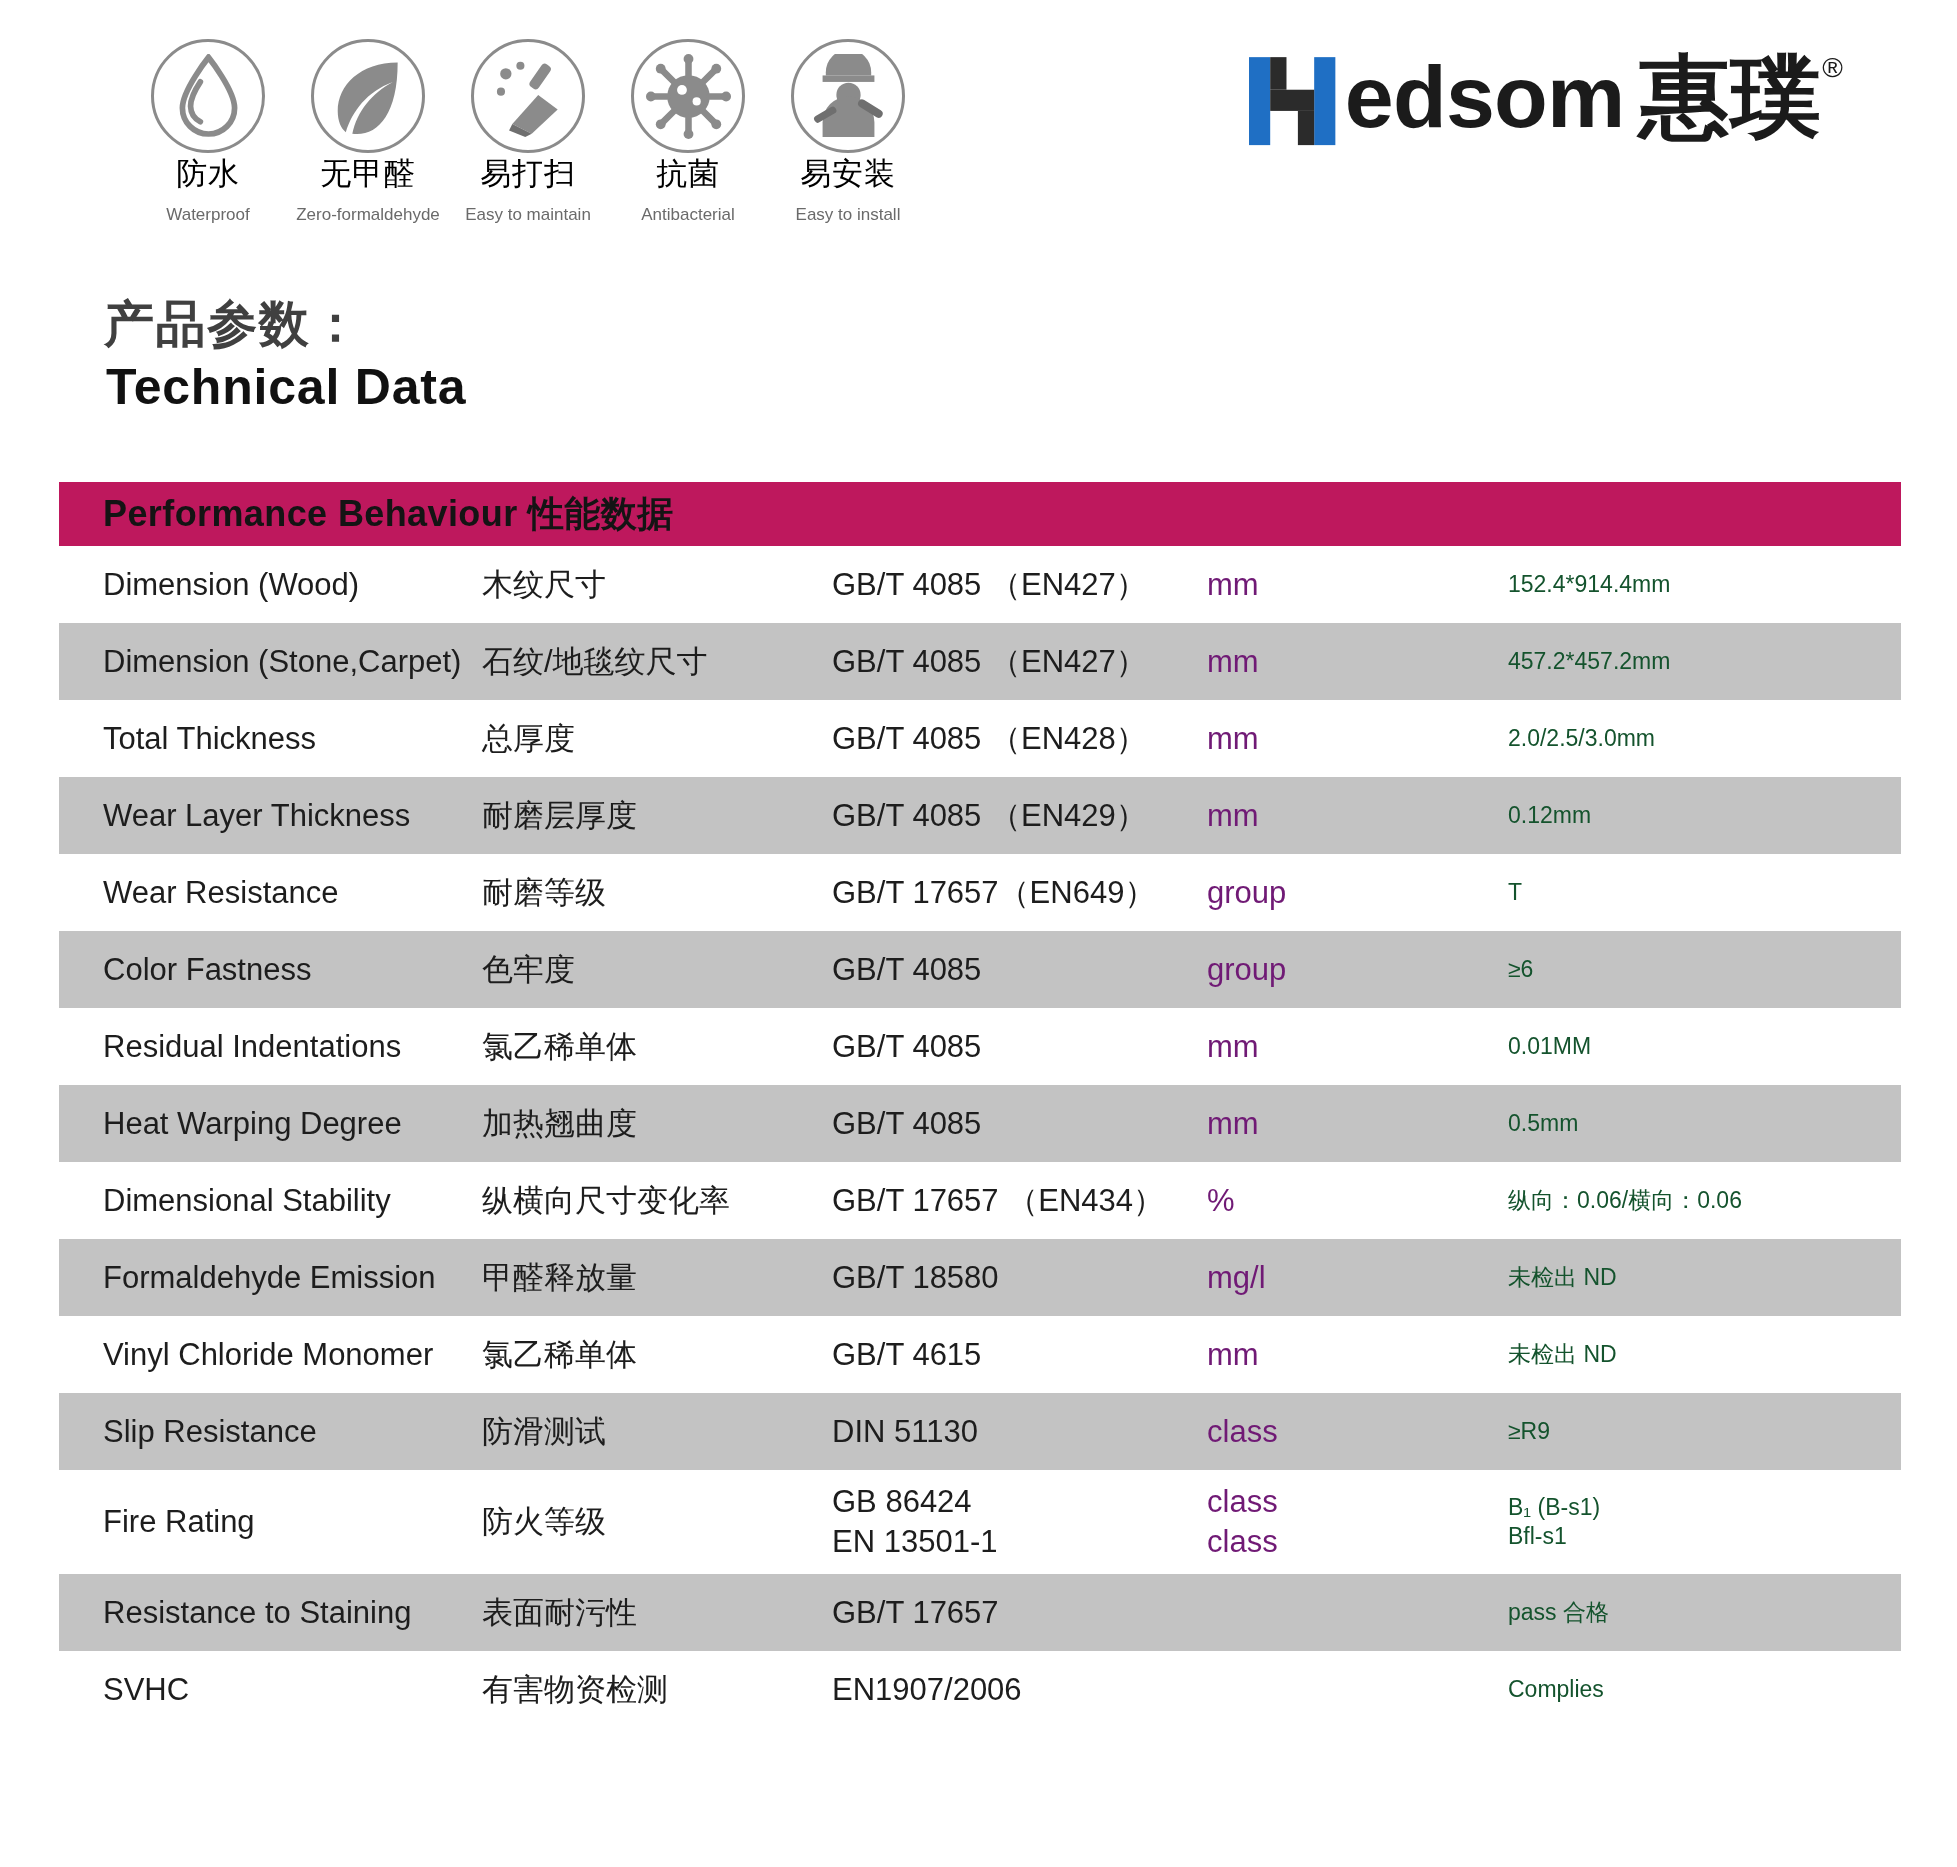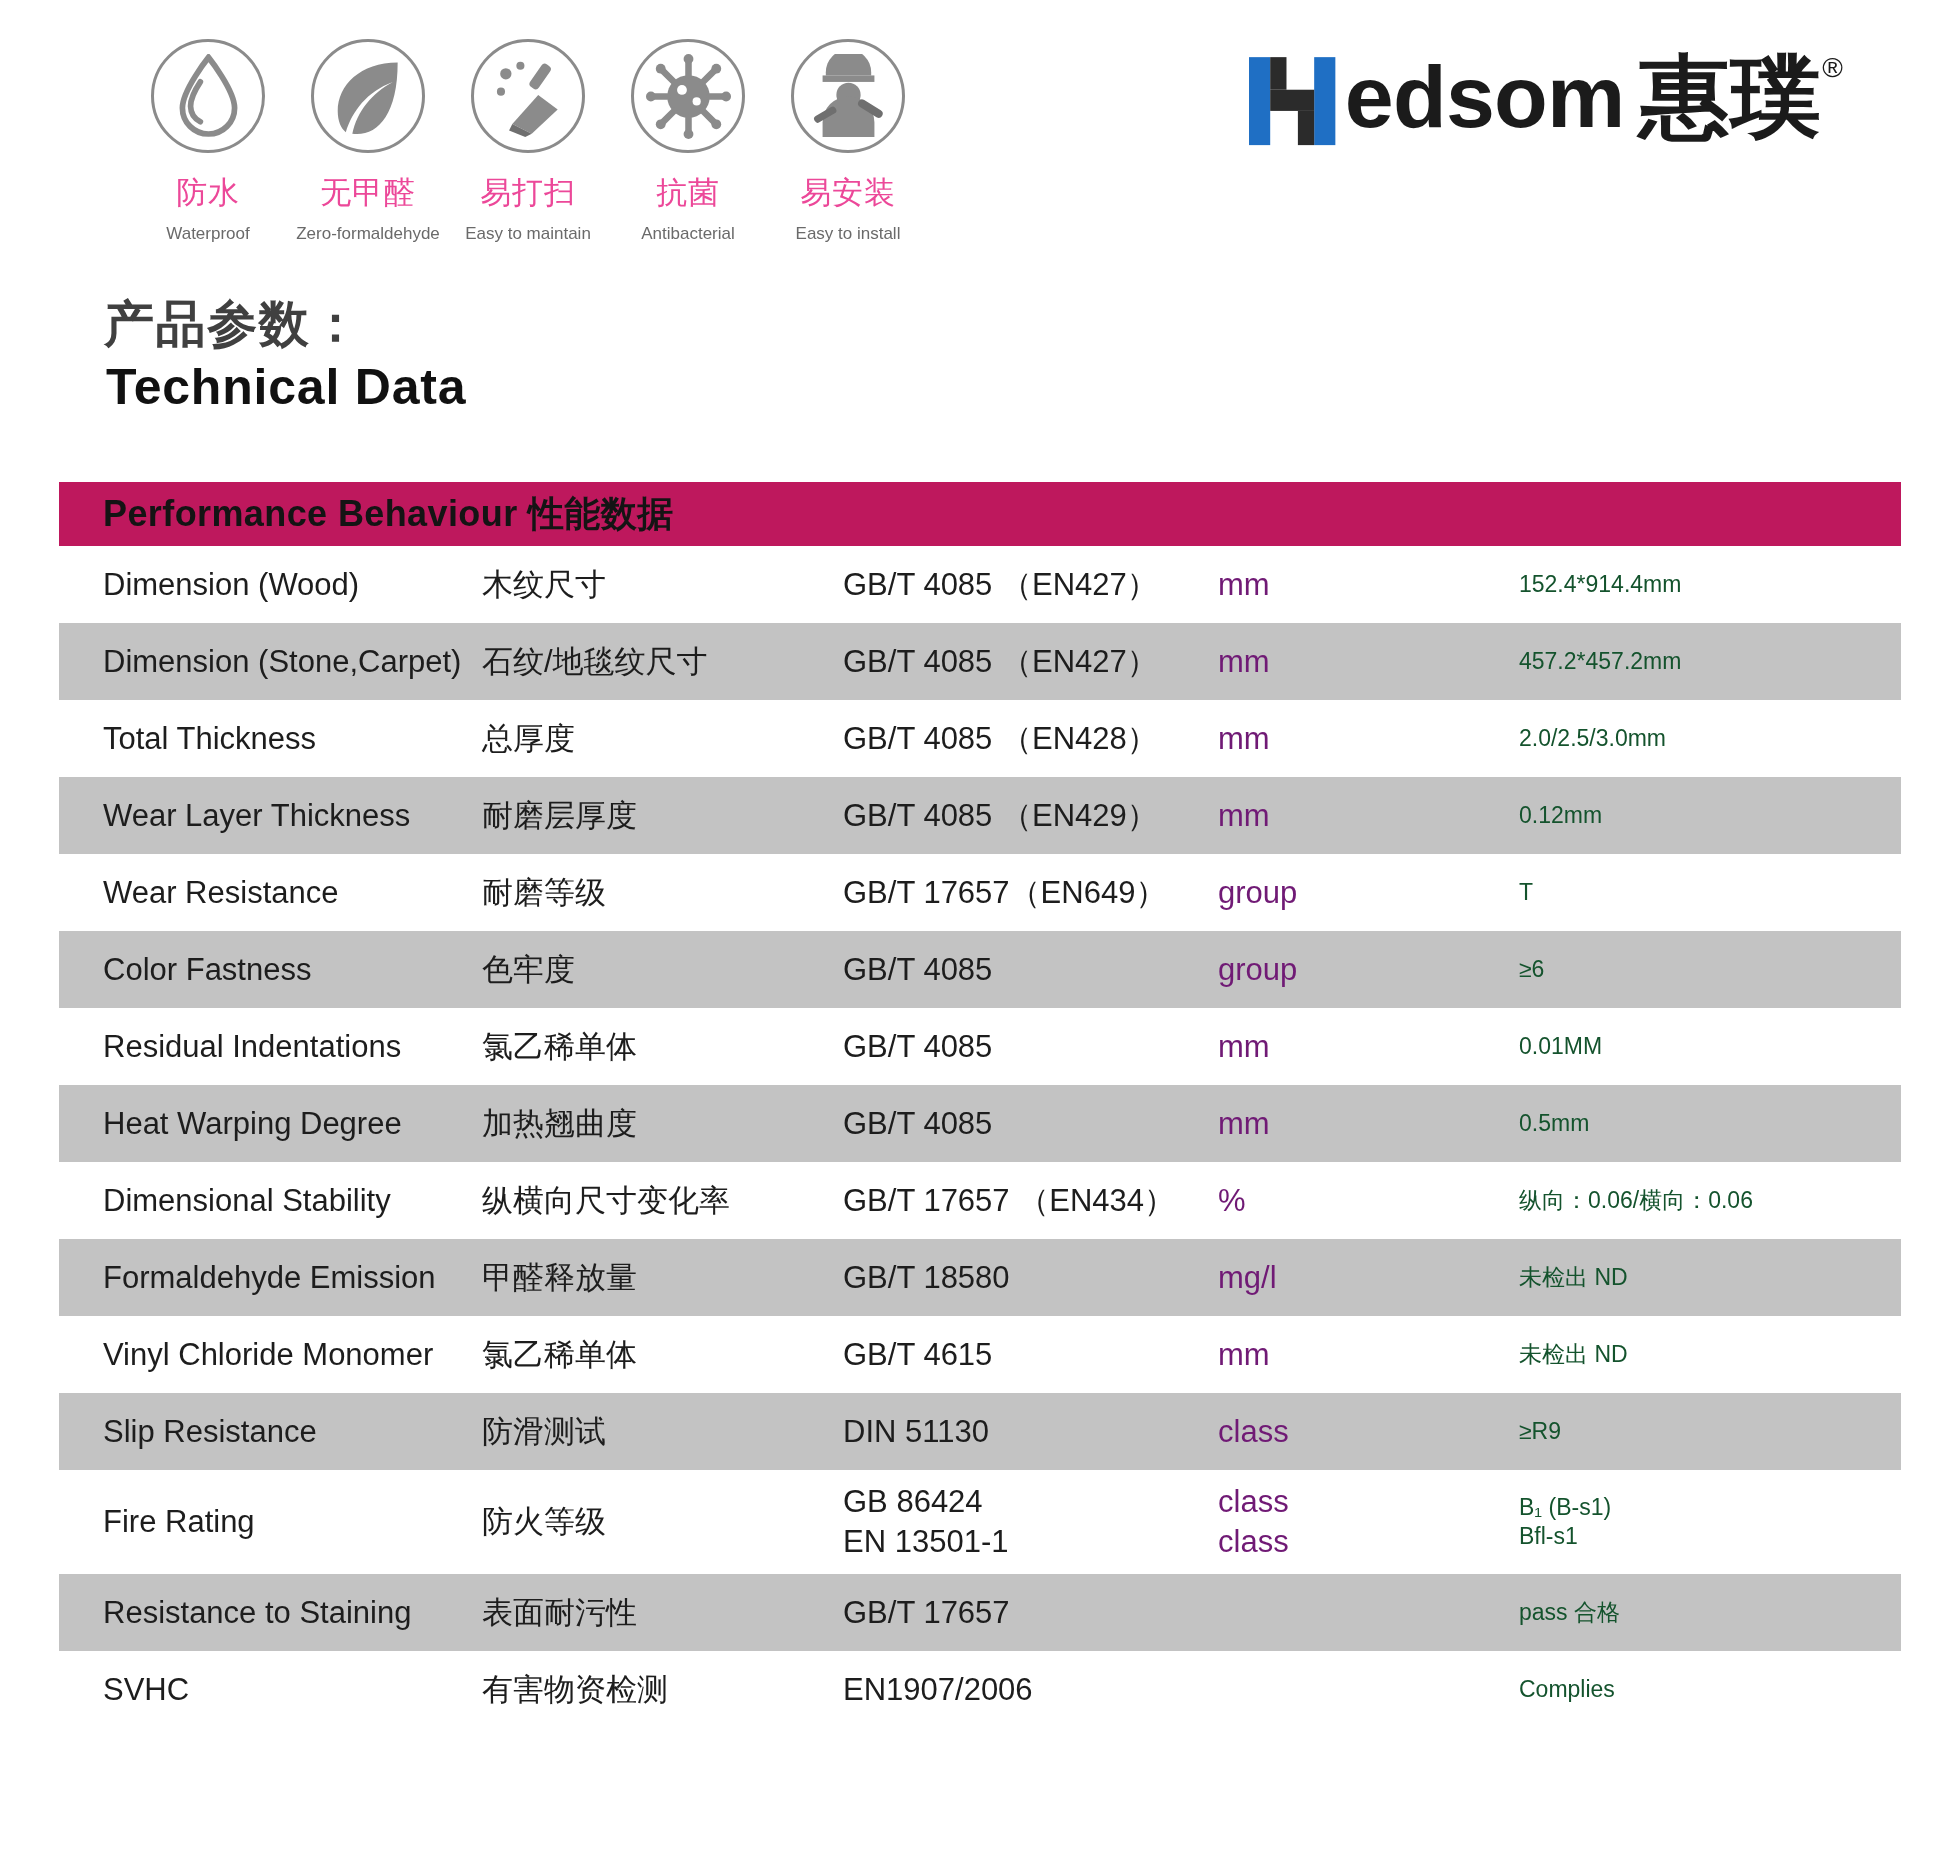--- a/index.html
+++ b/index.html
@@ -42,23 +42,23 @@
     height: 114px;
     border-radius: 50%;
     border: 3.3px solid #8b8b8b;
     box-sizing: border-box;
     display: flex;
     align-items: center;
     justify-content: center;
   }
   .feature-circle svg { display: block; }
   .feature-cn {
-    margin-top: 19px;
+    margin-top: 0;
     font-size: 31px;
-    color: #ec4899;
+    color: #000000;
     letter-spacing: 0.8px;
     white-space: nowrap;
   }
   .feature-en {
     margin-top: 10px;
     font-size: 17px;
     color: #6a6a6a;
     white-space: nowrap;
   }
 
@@ -146,21 +146,21 @@
     align-items: center;
     min-height: 77px;
     box-sizing: border-box;
   }
   .row.shade { background: #c3c3c3; }
   .row.plain { background: #ffffff; }
   .row.tall { min-height: 104px; align-items: center; }
 
   .c-en   { width: 423px; padding-left: 44px; box-sizing: border-box; font-size: 31px; color: #1d1d1d; }
   .c-cn   { width: 350px; font-size: 31px; color: #1d1d1d; }
-  .c-std  { width: 375px; font-size: 31px; color: #1d1d1d; white-space: pre-line; line-height: 1.28; margin-left: 11px; }
+  .c-std  { width: 375px; font-size: 31px; color: #1d1d1d; white-space: pre-line; line-height: 1.28; }
   .c-unit { width: 301px; font-size: 31px; color: #701a75; white-space: pre-line; line-height: 1.28; }
   .c-val  { flex: 1; font-size: 23px; color: #14532d; white-space: pre-line; line-height: 1.28; }
 </style>
 </head>
 <body>
 
 <div class="page">
 
   <div class="features">
 

